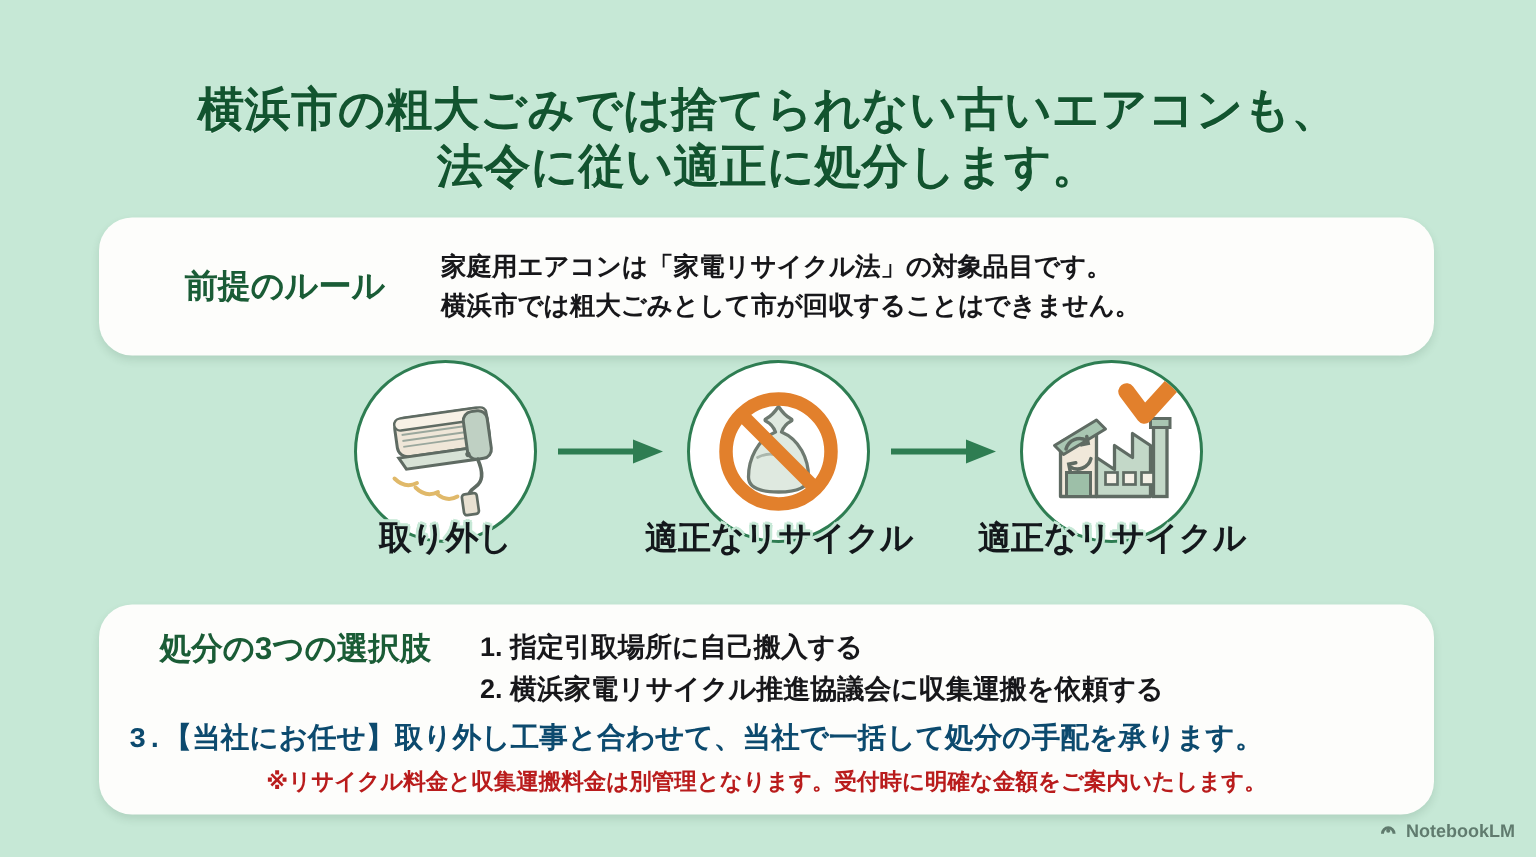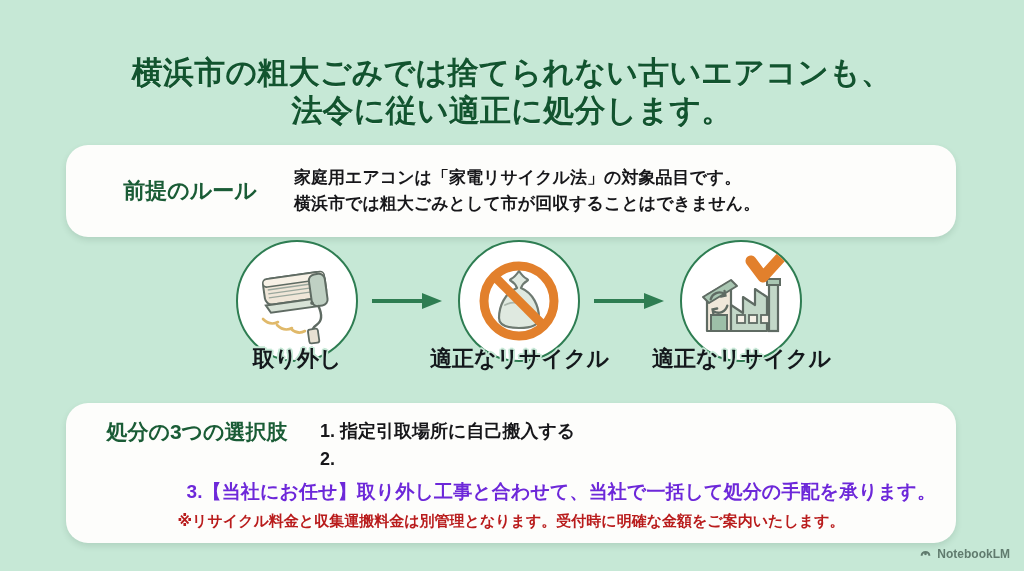--- a/index.html
+++ b/index.html
@@ -171,26 +171,27 @@
     font-size: 18px;
     font-weight: 600;
     line-height: 28px;
     white-space: nowrap;
   }
   .opt-num { flex: 0 0 auto; padding-right: 5px; }
   .opt-text { flex: 0 1 auto; }
 
   .opt-highlight {
     margin-top: 6px;
-    text-align: right;
-    color: #6d28d9;
+    text-align: left;
+    color: #0c4a6e;
     font-size: 19px;
     font-weight: 700;
     white-space: nowrap;
     letter-spacing: 0.1px;
+    font-family: Liberation Mono, monospace;
   }
   .opt-note {
     margin-top: 7px;
     text-align: center;
     color: #b91c1c;
     font-size: 15px;
     font-weight: 600;
     white-space: nowrap;
   }
 
@@ -316,20 +317,21 @@
   <div class="options-inner">
     <div class="options-top">
       <div class="options-label">処分の3つの選択肢</div>
       <div class="options-list">
         <div class="opt-item">
           <span class="opt-num">1.</span>
           <span class="opt-text">指定引取場所に自己搬入する</span>
         </div>
         <div class="opt-item">
           <span class="opt-num">2.</span>
+          <span class="opt-text">横浜家電リサイクル推進協議会に収集運搬を依頼する</span>
         </div>
       </div>
     </div>
     <div class="opt-highlight">3.【当社にお任せ】取り外し工事と合わせて、当社で一括して処分の手配を承ります。</div>
     <div class="opt-note">※リサイクル料金と収集運搬料金は別管理となります。受付時に明確な金額をご案内いたします。</div>
   </div>
 </div>
 
 <div id="watermark">
   <span>

